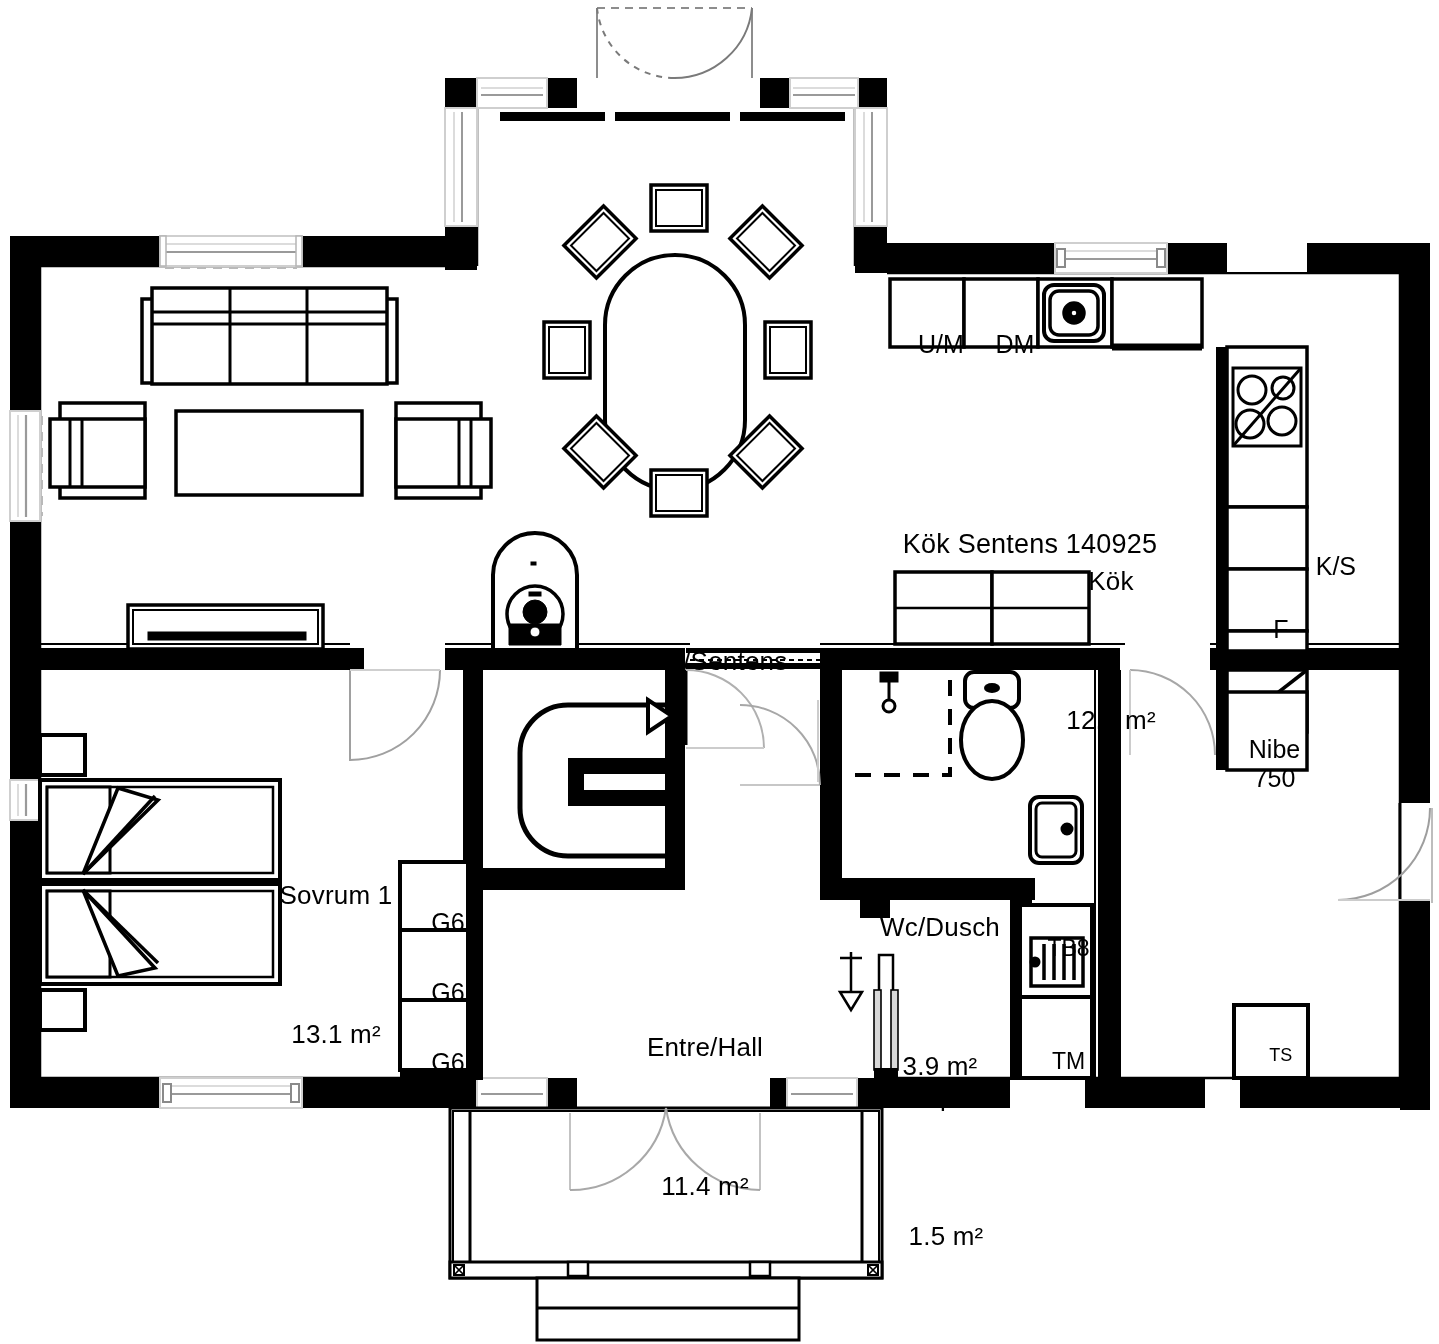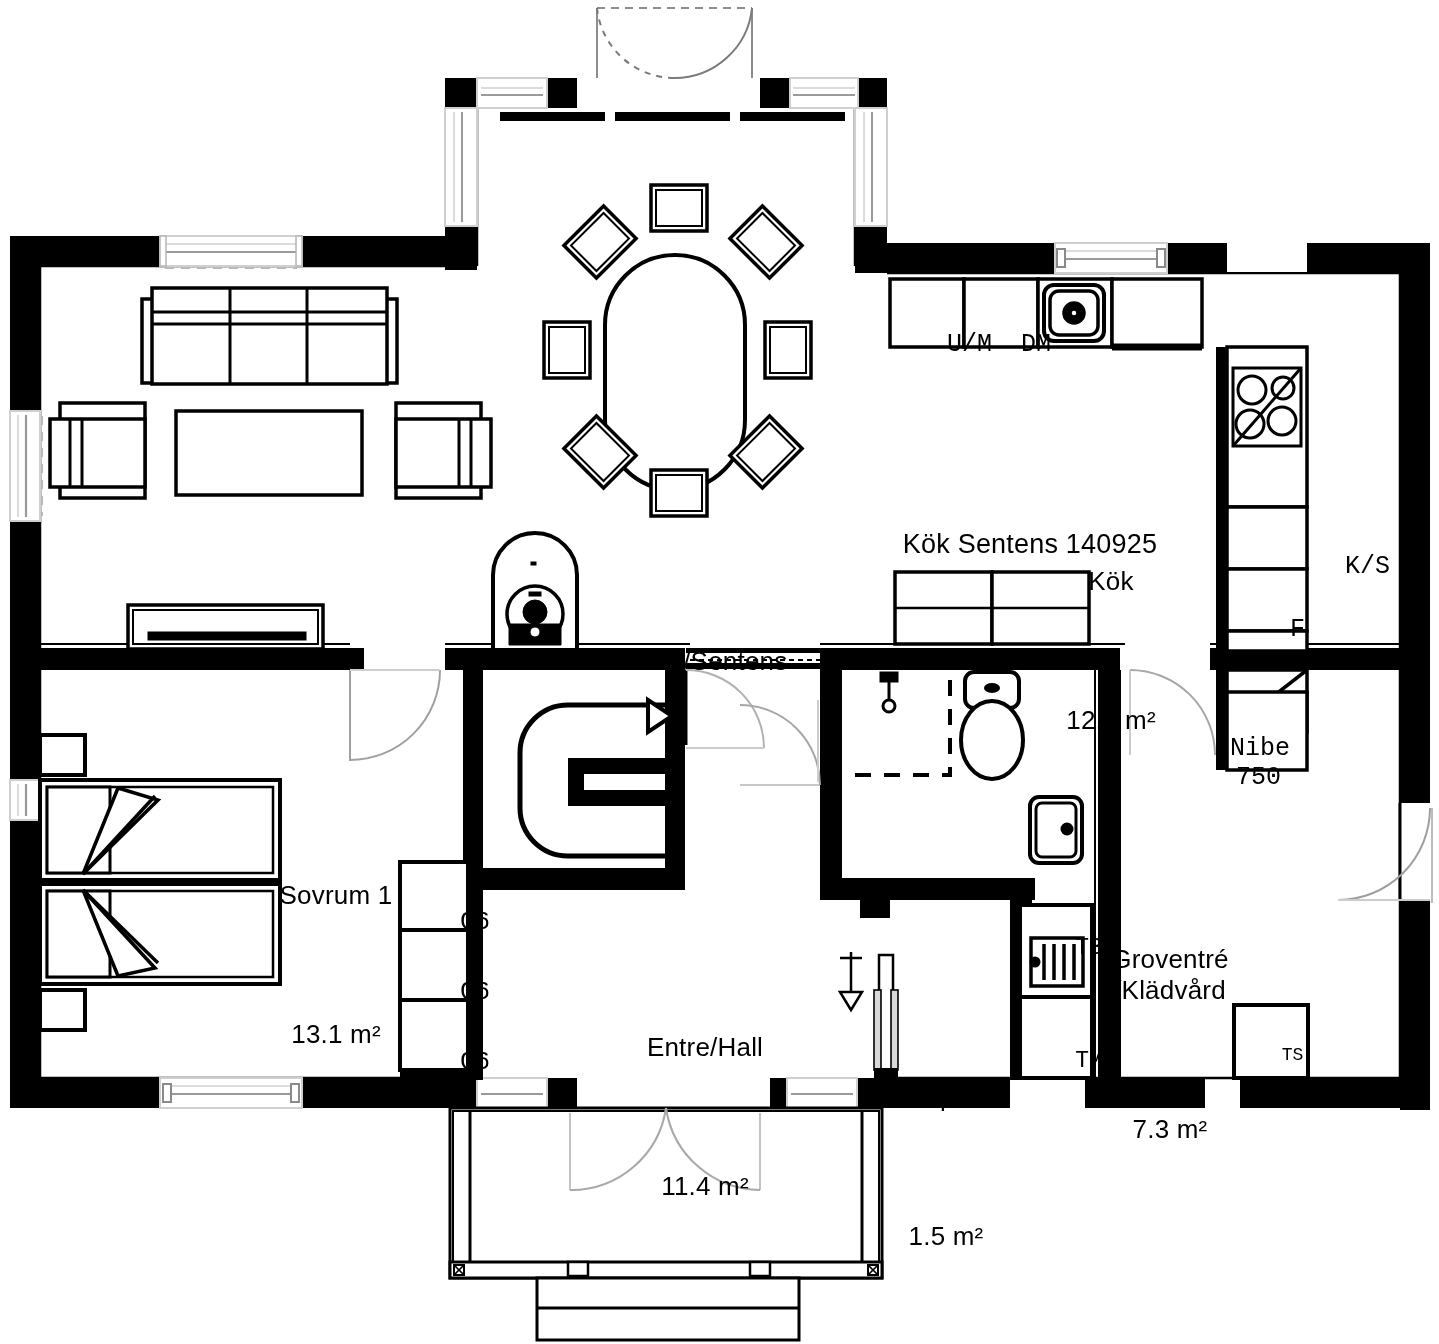--- a/index.html
+++ b/index.html
@@ -35,21 +35,21 @@
     pointer-events: none;
   }
   .room-label .ln {
     display: block;
     margin-top: 47px;
   }
   .lbl-27 { font-size: 27px; }
   .lbl-26 { font-size: 26px; }
   .unit-label {
     position: absolute;
-    font-family: Liberation Mono, monospace;
+    font-family: Liberation Sans, sans-serif;
     font-size: 25px;
     color: #000;
     text-align: center;
     white-space: pre;
     line-height: 1.1;
   }
 </style>
 </head>
 <body>
 
@@ -506,26 +506,25 @@
 
   <div class="room-label lbl-26" style="left:512px; top:538px; width:340px;">
     <span class="ln">Vard.rum/Sentens</span>
   </div>
 
   <div class="room-label lbl-26" style="left:216px; top:772px; width:240px;">
     <span class="ln">Sovrum 1</span>
     <span class="ln">13.1 m²</span>
   </div>
 
-
-  <div class="room-label lbl-26" style="left:1060px; top:836px; width:220px; text-align:center;">
-    <span class="ln" style="white-space:pre-line;">Groventré
-/Klädvård</span>
-    <span class="ln">7.3 m²</span>
-  </div>
+  <div class="room-label lbl-26" style="left:830px; top:804px; width:220px;">
+    <span class="ln">Wc/Dusch</span>
+    <span class="ln">3.9 m²</span>
+  </div>
+
 
   <div class="room-label lbl-26" style="left:585px; top:924px; width:240px;">
     <span class="ln">Entre/Hall</span>
     <span class="ln">11.4 m²</span>
   </div>
 
   <div class="room-label lbl-26" style="left:866px; top:974px; width:160px;">
     <span class="ln">Kpr.</span>
     <span class="ln">1.5 m²</span>
   </div>
@@ -535,21 +534,21 @@
   </div>
   <div class="unit-label" style="left:961px; top:303px; width:80px;">
     <span>DM</span>
   </div>
   <div class="unit-label" style="left:1285px; top:525px; width:74px;">
     <span>K/S</span>
   </div>
   <div class="unit-label" style="left:1230px; top:588px; width:74px;">
     <span>F</span>
   </div>
-  <div class="unit-label" style="left:1230px; top:706px; width:57px; line-height:1.15; white-space:pre-line;">
+  <div class="unit-label" style="left:1230px; top:706px; width:57px; line-height:1.15; white-space:pre-line;padding-left:16px;">
     <span>Nibe
 750</span>
   </div>
   <div class="unit-label" style="left:1020px; top:911px; width:72px; font-size:23px;">
     <span>TB8</span>
   </div>
   <div class="unit-label" style="left:1020px; top:1024px; width:72px; font-size:23px;">
     <span>TM</span>
   </div>
   <div class="unit-label" style="left:1234px; top:1026px; width:74px; font-size:18px;">

